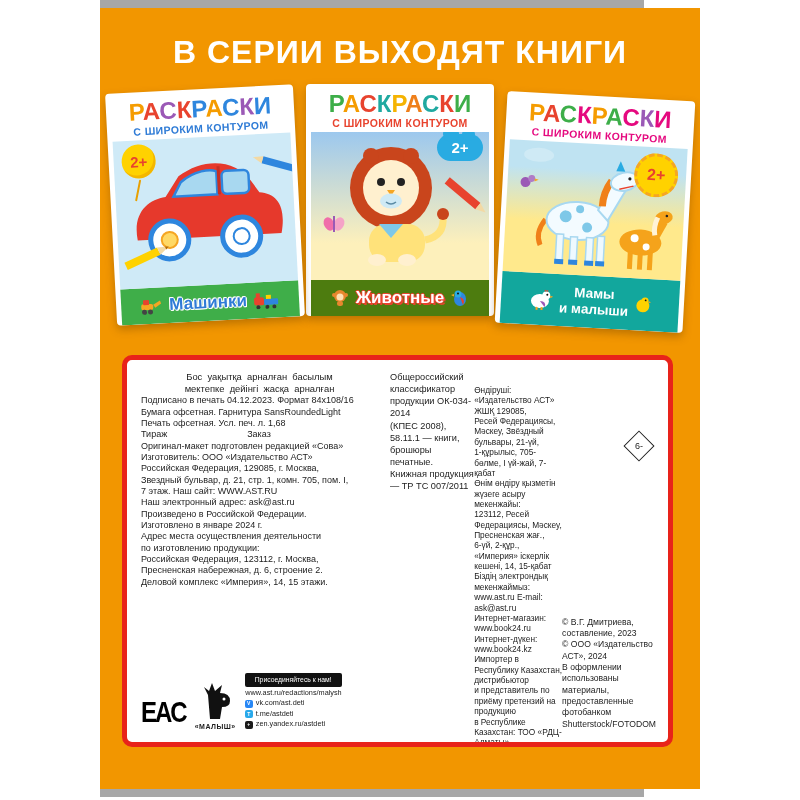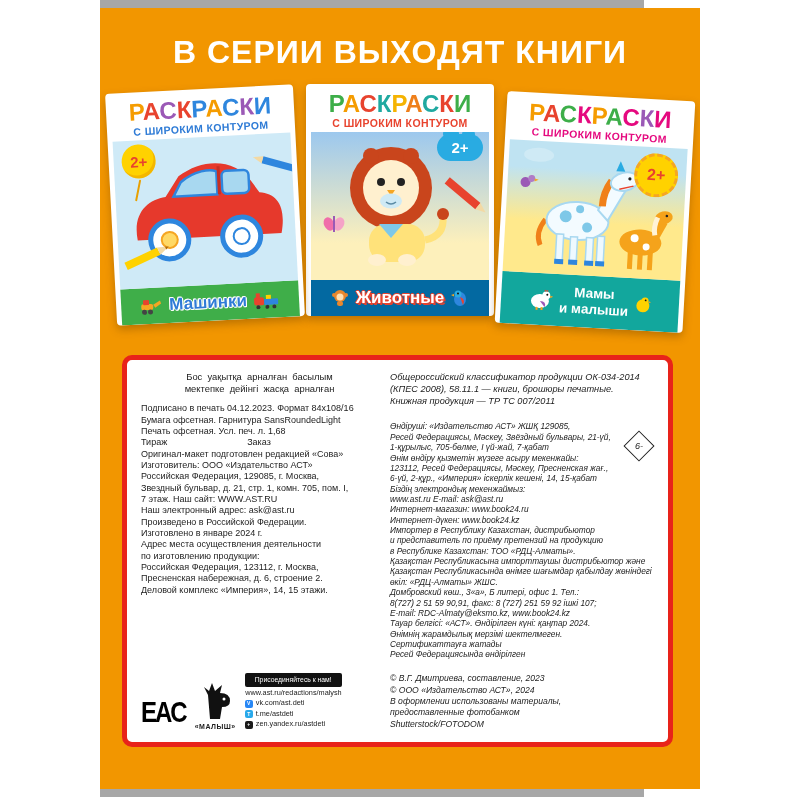--- a/index.html
+++ b/index.html
@@ -32,31 +32,31 @@
   .balloon{left:8px;top:4px;width:34px;height:34px;border-radius:50%;background:#ffd200;color:#e8432e;font-size:15px;box-shadow:inset -2px -3px 0 rgba(230,150,0,.45);}
   .balloon:after{content:"";position:absolute;left:14px;top:35px;width:2px;height:22px;background:#e8a000;transform:rotate(14deg);border-radius:2px;}
   .cloud{right:6px;top:2px;width:46px;height:27px;border-radius:14px;background:#29abe2;color:#fff;font-size:15px;}
   .cloud:before{content:"";position:absolute;left:6px;top:-8px;width:16px;height:16px;border-radius:50%;background:#29abe2;}
   .cloud:after{content:"";position:absolute;right:8px;top:-6px;width:13px;height:13px;border-radius:50%;background:#29abe2;}
   .sun{right:8px;top:6px;width:38px;height:38px;border-radius:50%;background:#ffd200;color:#e8432e;font-size:16px;border:3px dashed #f5a623;}
   
   .panel{position:absolute;left:22px;top:347px;width:551px;height:392px;background:#fff;border:5px solid #e8231a;border-radius:10px;box-sizing:border-box;display:flex;gap:12px;padding:11px 12px 10px 14px;color:#1c1c1c;overflow:hidden;}
   .pre{white-space:pre-wrap;}
   .col-l{width:237px;display:flex;flex-direction:column;flex:none;}
-  .col-r{flex:1;display:flex;flex-direction:column;position:relative;font-style:italic;}
+  .col-r{flex:1;display:flex;position:relative;}
   .row1{display:flex;gap:5px;}
   .udk{font-size:8px;line-height:1.35;text-align:center;flex:none;}
   .series{flex:1;font-style:italic;font-size:9.4px;line-height:1.3;text-align:center;}
   .kaz{font-size:9.4px;line-height:1.3;text-align:center;}
   .titleblock{position:relative;text-align:center;margin-top:7px;padding:0 26px;}
   .t1{font-weight:bold;font-size:12px;}
   .t2{font-weight:bold;font-size:10.5px;margin-top:1px;}
   .t3{font-size:9.4px;margin-top:2px;}
   .age0{position:absolute;right:2px;top:-3px;width:21px;height:21px;border:1.4px solid #222;border-radius:50%;display:flex;align-items:center;justify-content:center;font-size:9.5px;}
-  .print{margin-top:8px;font-size:9px;line-height:1.26;}
+  .print{margin-top:0;font-size:9px;line-height:1.26;}
   .logos{margin-top:auto;display:flex;align-items:flex-end;gap:9px;padding-bottom:2px;}
   .eac{font-weight:bold;font-size:24px;letter-spacing:-2px;color:#000;transform:scaleY(1.25);margin-bottom:4px;}
   .malysh{text-align:center;flex:none;}
   .mtext{font-size:7px;font-weight:bold;letter-spacing:.5px;margin-top:-2px;}
   .social{font-size:7.3px;line-height:1.45;text-align:right;}
   .joinbadge{background:#111;color:#fff;font-size:6.8px;padding:2px 10px;border-radius:2px;display:inline-block;margin-bottom:1px;}
   .slink{display:flex;align-items:center;gap:3px;}
   .sic{width:8px;height:8px;border-radius:2px;flex:none;display:flex;align-items:center;justify-content:center;color:#fff;font-size:5px;font-weight:bold;}
   .sic-vk{background:#2787f5;} .sic-tg{background:#29a9eb;} .sic-zen{background:#1b1b1b;}
   .classifier{font-size:9.2px;line-height:1.32;}
@@ -152,21 +152,21 @@
             <ellipse cx="80" cy="69" rx="11" ry="7.5" fill="#cfeaf5"></ellipse>
             <path d="M75,70 Q80,74 85,70" stroke="#5b8ca6" stroke-width="1.5" fill="none"></path>
             <rect x="58" y="92" width="56" height="38" rx="17" fill="#ffe27a"></rect>
             <polygon points="68,92 92,92 80,106" fill="#7ec8e8"></polygon>
             <path d="M114,108 Q134,104 132,84" stroke="#ffe27a" stroke-width="7" fill="none"></path>
             <circle cx="132" cy="82" r="6" fill="#c9451c"></circle>
             <ellipse cx="66" cy="128" rx="9" ry="6" fill="#fff0cf"></ellipse>
               <ellipse cx="96" cy="128" rx="9" ry="6" fill="#fff0cf"></ellipse>
           </svg>
         </div>
-        <div class="band band-2" style="background: #0369a1;">
+        <div class="band band-2" style="background: #4d7c0f;">
           <svg width="20" height="18" viewBox="0 0 20 18">
             <circle cx="10" cy="7" r="6" fill="#e8872e"></circle>
               <circle cx="10" cy="8" r="3.5" fill="#ffe0b2"></circle>
             <circle cx="4" cy="6" r="2" fill="#e8872e"></circle>
               <circle cx="16" cy="6" r="2" fill="#e8872e"></circle>
             <rect x="7" y="12" width="6" height="5" rx="2.5" fill="#e8872e"></rect>
           </svg>
           <span class="bandname name-2 pre">Животные</span>
           <svg width="20" height="18" viewBox="0 0 20 18">
             <ellipse cx="10" cy="10" rx="6" ry="7" fill="#2e86de"></ellipse>

